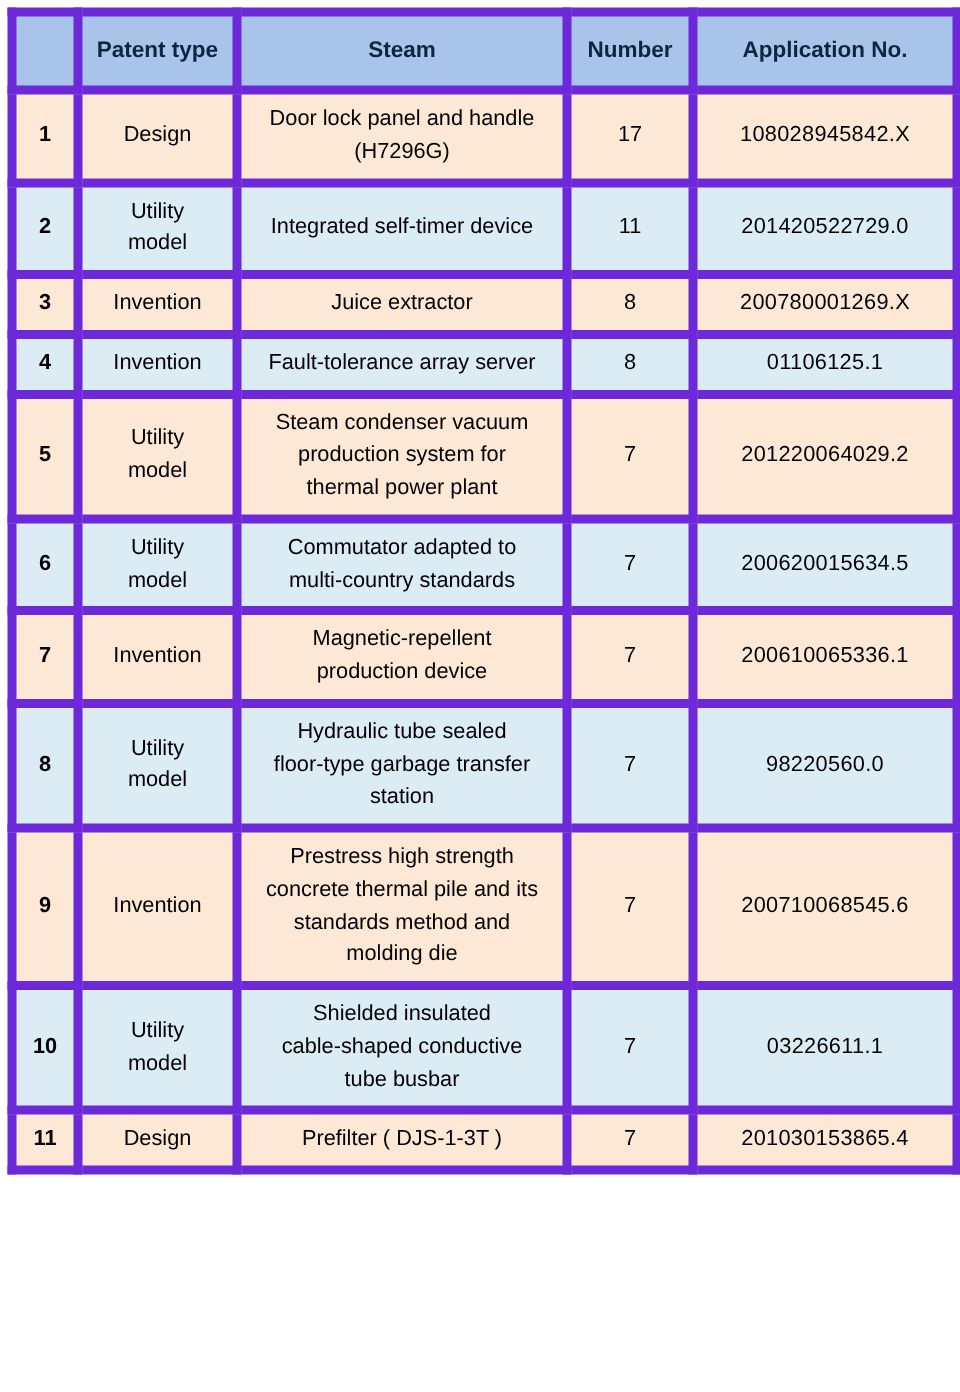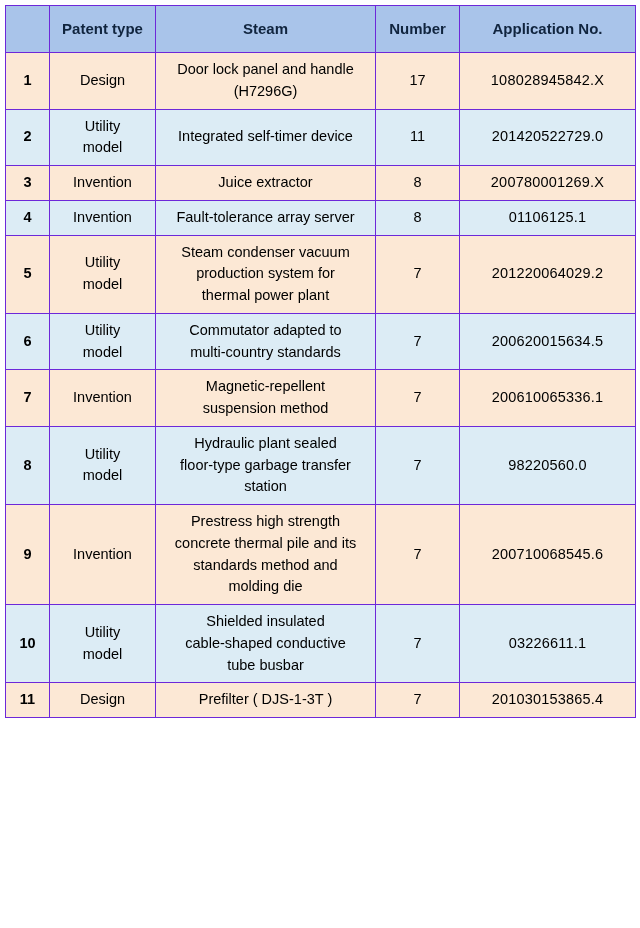--- a/index.html
+++ b/index.html
@@ -26,21 +26,21 @@
     border: 1px solid #8ea9c6;
   }
   table.patent-table col.c-index { width: 44px; }
   table.patent-table col.c-type { width: 106px; }
   table.patent-table col.c-title { width: 220px; }
   table.patent-table col.c-number { width: 84px; }
   table.patent-table col.c-appno { width: 176px; }
 
   table.patent-table th,
   table.patent-table td {
-    border: 1px solid #6d28d9;
+    border: 6px solid #6d28d9;
     text-align: center;
     vertical-align: middle;
     font-size: 14.5px;
     line-height: 1.5;
     padding: 6px 4px;
     margin-top: 16px;
   }
   table.patent-table thead th {
     background: #a9c4ea;
     font-weight: bold;
@@ -163,33 +163,33 @@
           <td>7</td>
           <td class="appno">200620015634.5</td>
         </tr>
         <tr class="row-peach">
           <td class="idx">7</td>
           <td>
             <span class="cell-line">Invention</span>
           </td>
           <td class="title-cell">
             <span class="cell-line">Magnetic-repellent</span>
-            <span class="cell-line">suspension method</span>
+            <span class="cell-line">production device</span>
           </td>
           <td>7</td>
           <td class="appno">200610065336.1</td>
         </tr>
         <tr class="row-blue">
           <td class="idx">8</td>
           <td>
             <span class="cell-line">Utility</span>
             <span class="cell-line">model</span>
           </td>
           <td class="title-cell">
-            <span class="cell-line">Hydraulic plant sealed</span>
+            <span class="cell-line">Hydraulic tube sealed</span>
             <span class="cell-line">floor-type garbage transfer</span>
             <span class="cell-line">station</span>
           </td>
           <td>7</td>
           <td class="appno">98220560.0</td>
         </tr>
         <tr class="row-peach">
           <td class="idx">9</td>
           <td>
             <span class="cell-line">Invention</span>

